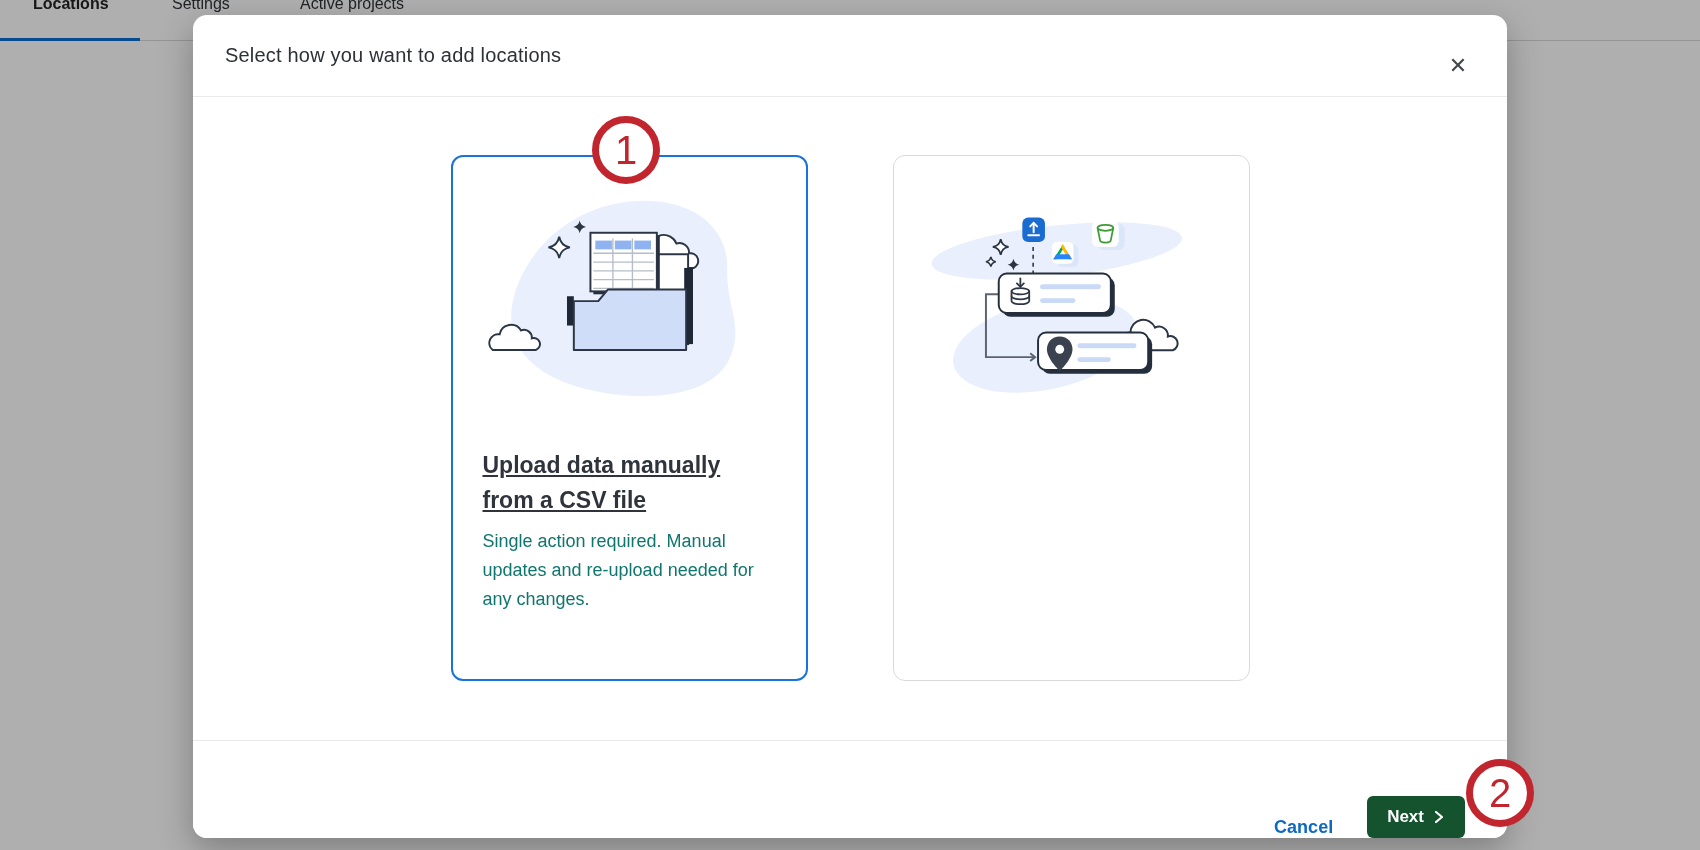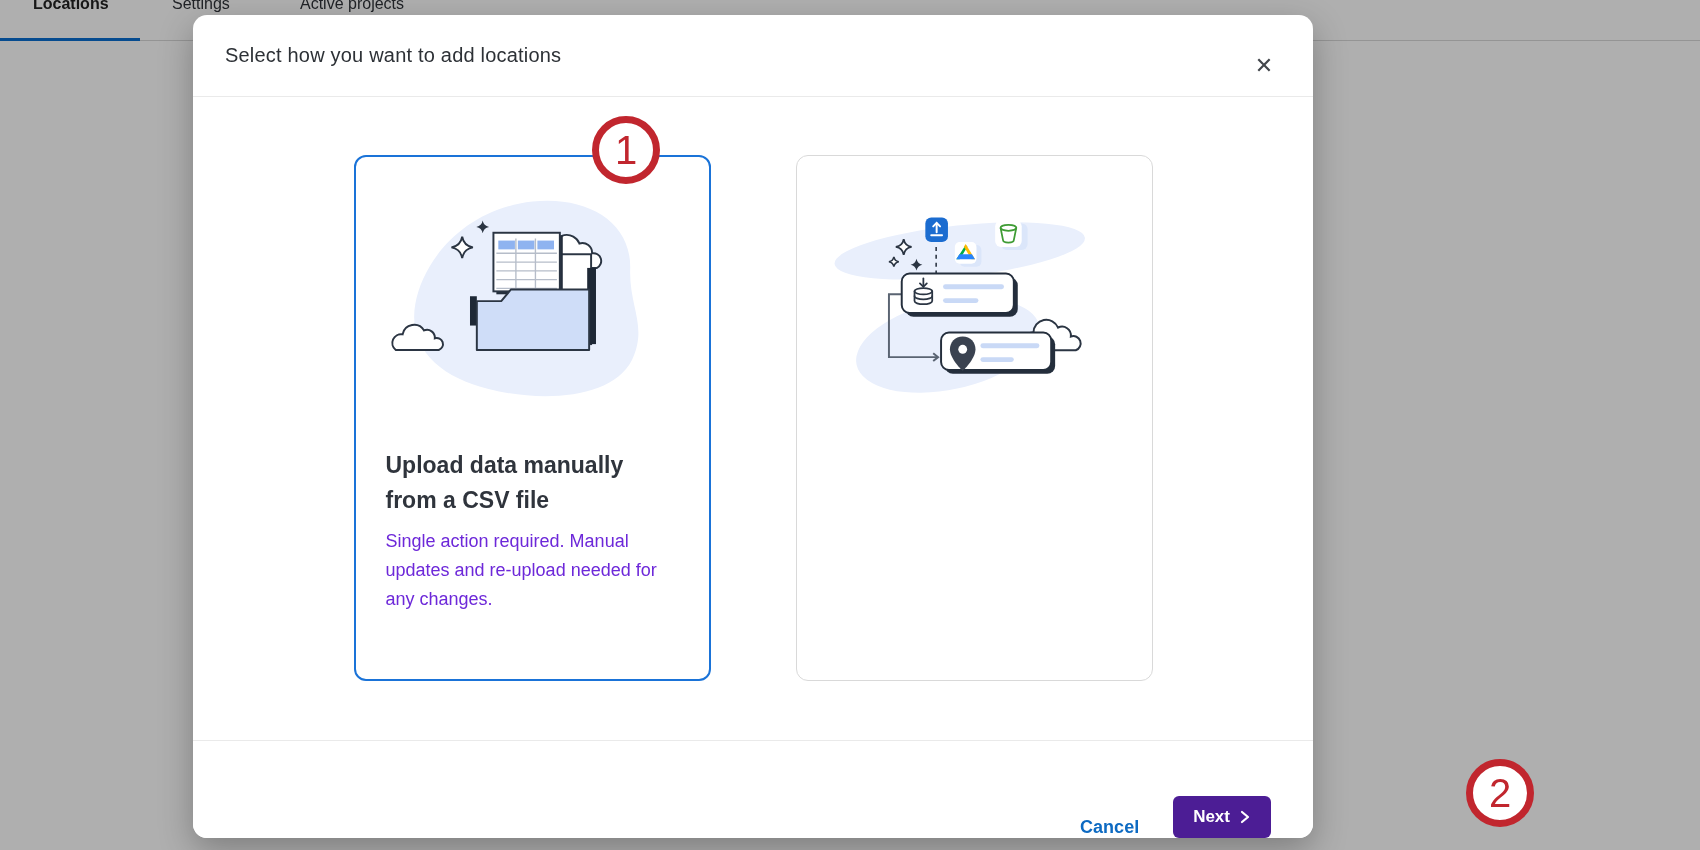--- a/index.html
+++ b/index.html
@@ -22,21 +22,21 @@
   .tab-underline {
     position:absolute; left:0; top:38px; width:140px; height:3px;
     background:#0a6ed1;
   }
 
   
   .overlay { position:absolute; inset:0; background:rgba(0,0,0,0.315); z-index:5; }
 
   
   .modal {
-    position:absolute; left:193px; top:15px; width:1120px; height:823px;
+    position:absolute; left:193px; top:15px; width:1314px; height:823px;
     background:#fff; border-radius:14px; z-index:10; overflow:hidden;
     box-shadow:0 12px 34px rgba(0,0,0,0.28);
   }
   .modal-header {
     height:82px; border-bottom:1px solid #eaeaea;
     display:flex; align-items:center; padding:0 32px;
   }
   .modal-title { font-size:20px; font-weight:500; color:#2d3136; letter-spacing:.2px; }
   .close-btn {
     position:absolute; top:36px; right:34px; width:30px; height:30px;
@@ -52,41 +52,41 @@
     padding:28px 30px; cursor:pointer;
   }
   .option-card.selected   { border:2px solid #1a73d8; }
   .option-card.unselected { border:1px solid #d9d9d9; }
 
   .illustration { height:235px; margin-top:4px; }
   .illustration svg { width:100%; height:100%; display:block; }
 
   .option-title {
     margin-top:24px; max-width:258px;
-    font-size:23px; font-weight:700; color:#2f343c; line-height:35px;
+    font-size:23px; font-weight:700; color:#2f343c; line-height:35px;text-decoration:underline;
   }
   .option-desc {
     margin-top:9px; max-width:296px;
-    font-size:18px; color:#6d28d9; line-height:29px;
+    font-size:18px; color:#0f766e; line-height:29px;
   }
 
   .modal-footer {
     position:absolute; left:0; right:0; bottom:0; height:98px;
     border-top:1px solid #eaeaea; background:#fff;
     display:flex; align-items:flex-end; justify-content:flex-end;
     gap:34px; padding-right:42px;
   }
   .cancel-btn {
     background:none; border:none; cursor:pointer;
     color:#0d6ac2; font-size:18px; font-weight:600;
     font-family:"Liberation Sans", sans-serif;
   }
   .next-btn {
     height:42px; padding:0 20px; border:none; border-radius:6px;
-    background:#4c1d95; color:#fff; font-size:17px; font-weight:600;
+    background:#14532d; color:#fff; font-size:17px; font-weight:600;
     display:flex; align-items:center; gap:9px; cursor:pointer;
     font-family:"Liberation Sans", sans-serif;
   }
 
   
   .annotation {
     position:absolute; width:68px; height:68px; border-radius:50%;
     background:#fff; border:7px solid #c1262e; z-index:20;
     display:flex; align-items:center; justify-content:center;
     color:#c1262e; font-size:40px; font-weight:500; line-height:1;

